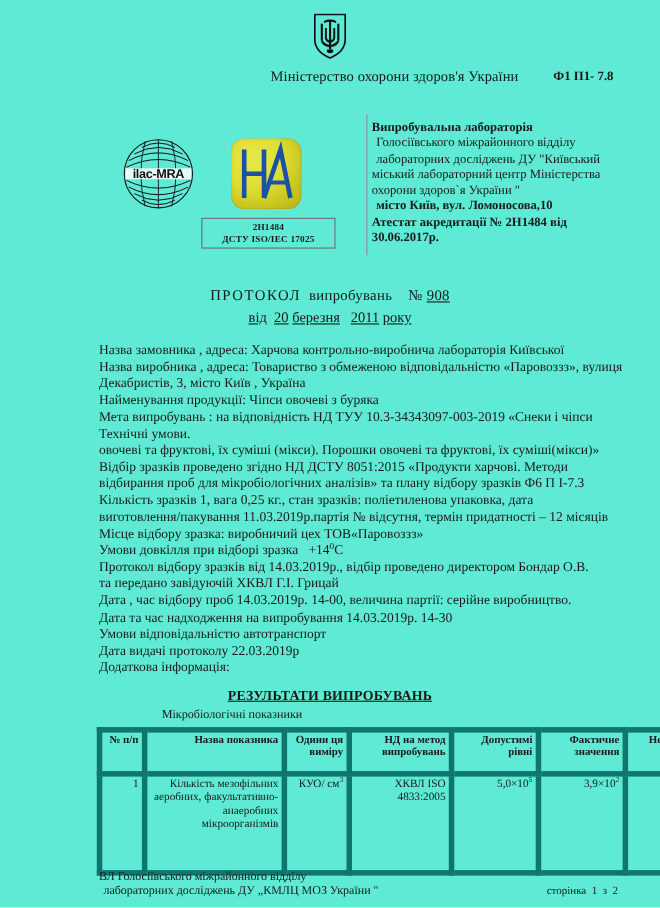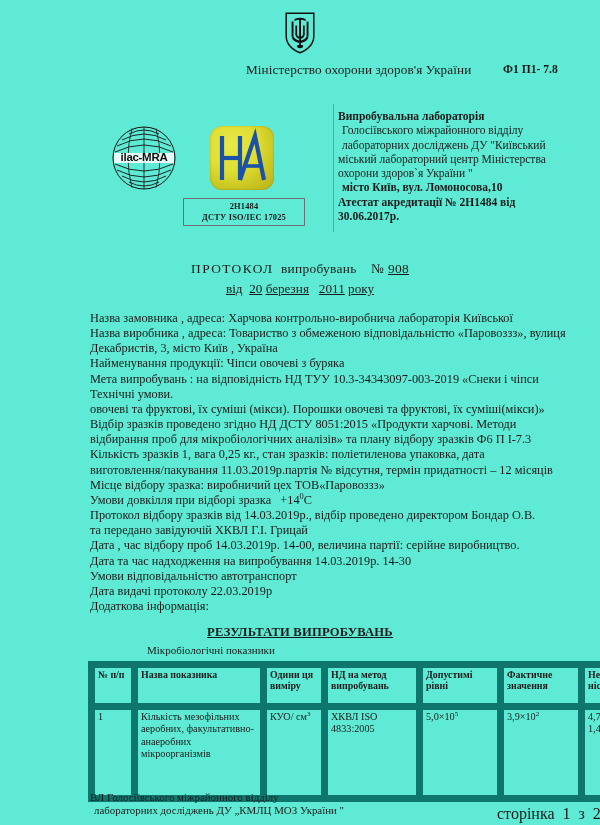--- a/index.html
+++ b/index.html
@@ -209,25 +209,25 @@
     position: absolute;
     left: 88px;
     top: 661px;
     width: 487px;
     border-collapse: collapse;
     font-size: 9.9px;
     table-layout: fixed;
   }
   table.results th,
   table.results td {
-    border: 7px solid #0f766e;
+    border: 5px solid #0f766e;
     vertical-align: top;
     padding: 1px 3px 0 3px;
     line-height: 11.4px;
-    text-align: left;
+    text-align: right;
     font-family: Liberation Serif, serif;
   }
   table.results th {
     font-weight: bold;
     height: 34px;
   }
   table.results td {
     font-weight: normal;
   }
   table.results tbody td {
@@ -254,21 +254,21 @@
   .footer div {
     white-space: nowrap;
   }
   .footer .ind {
     padding-left: 4px;
   }
   .page-num {
     position: absolute;
     left: 497px;
     top: 805px;
-    font-size: 16px;
+    font-size: 10px;
     white-space: nowrap;
   }
 </style>
 </head>
 <body>
 
 <div id="page">
 
   <div class="emblem-wrap">
     <span class="emblem">

